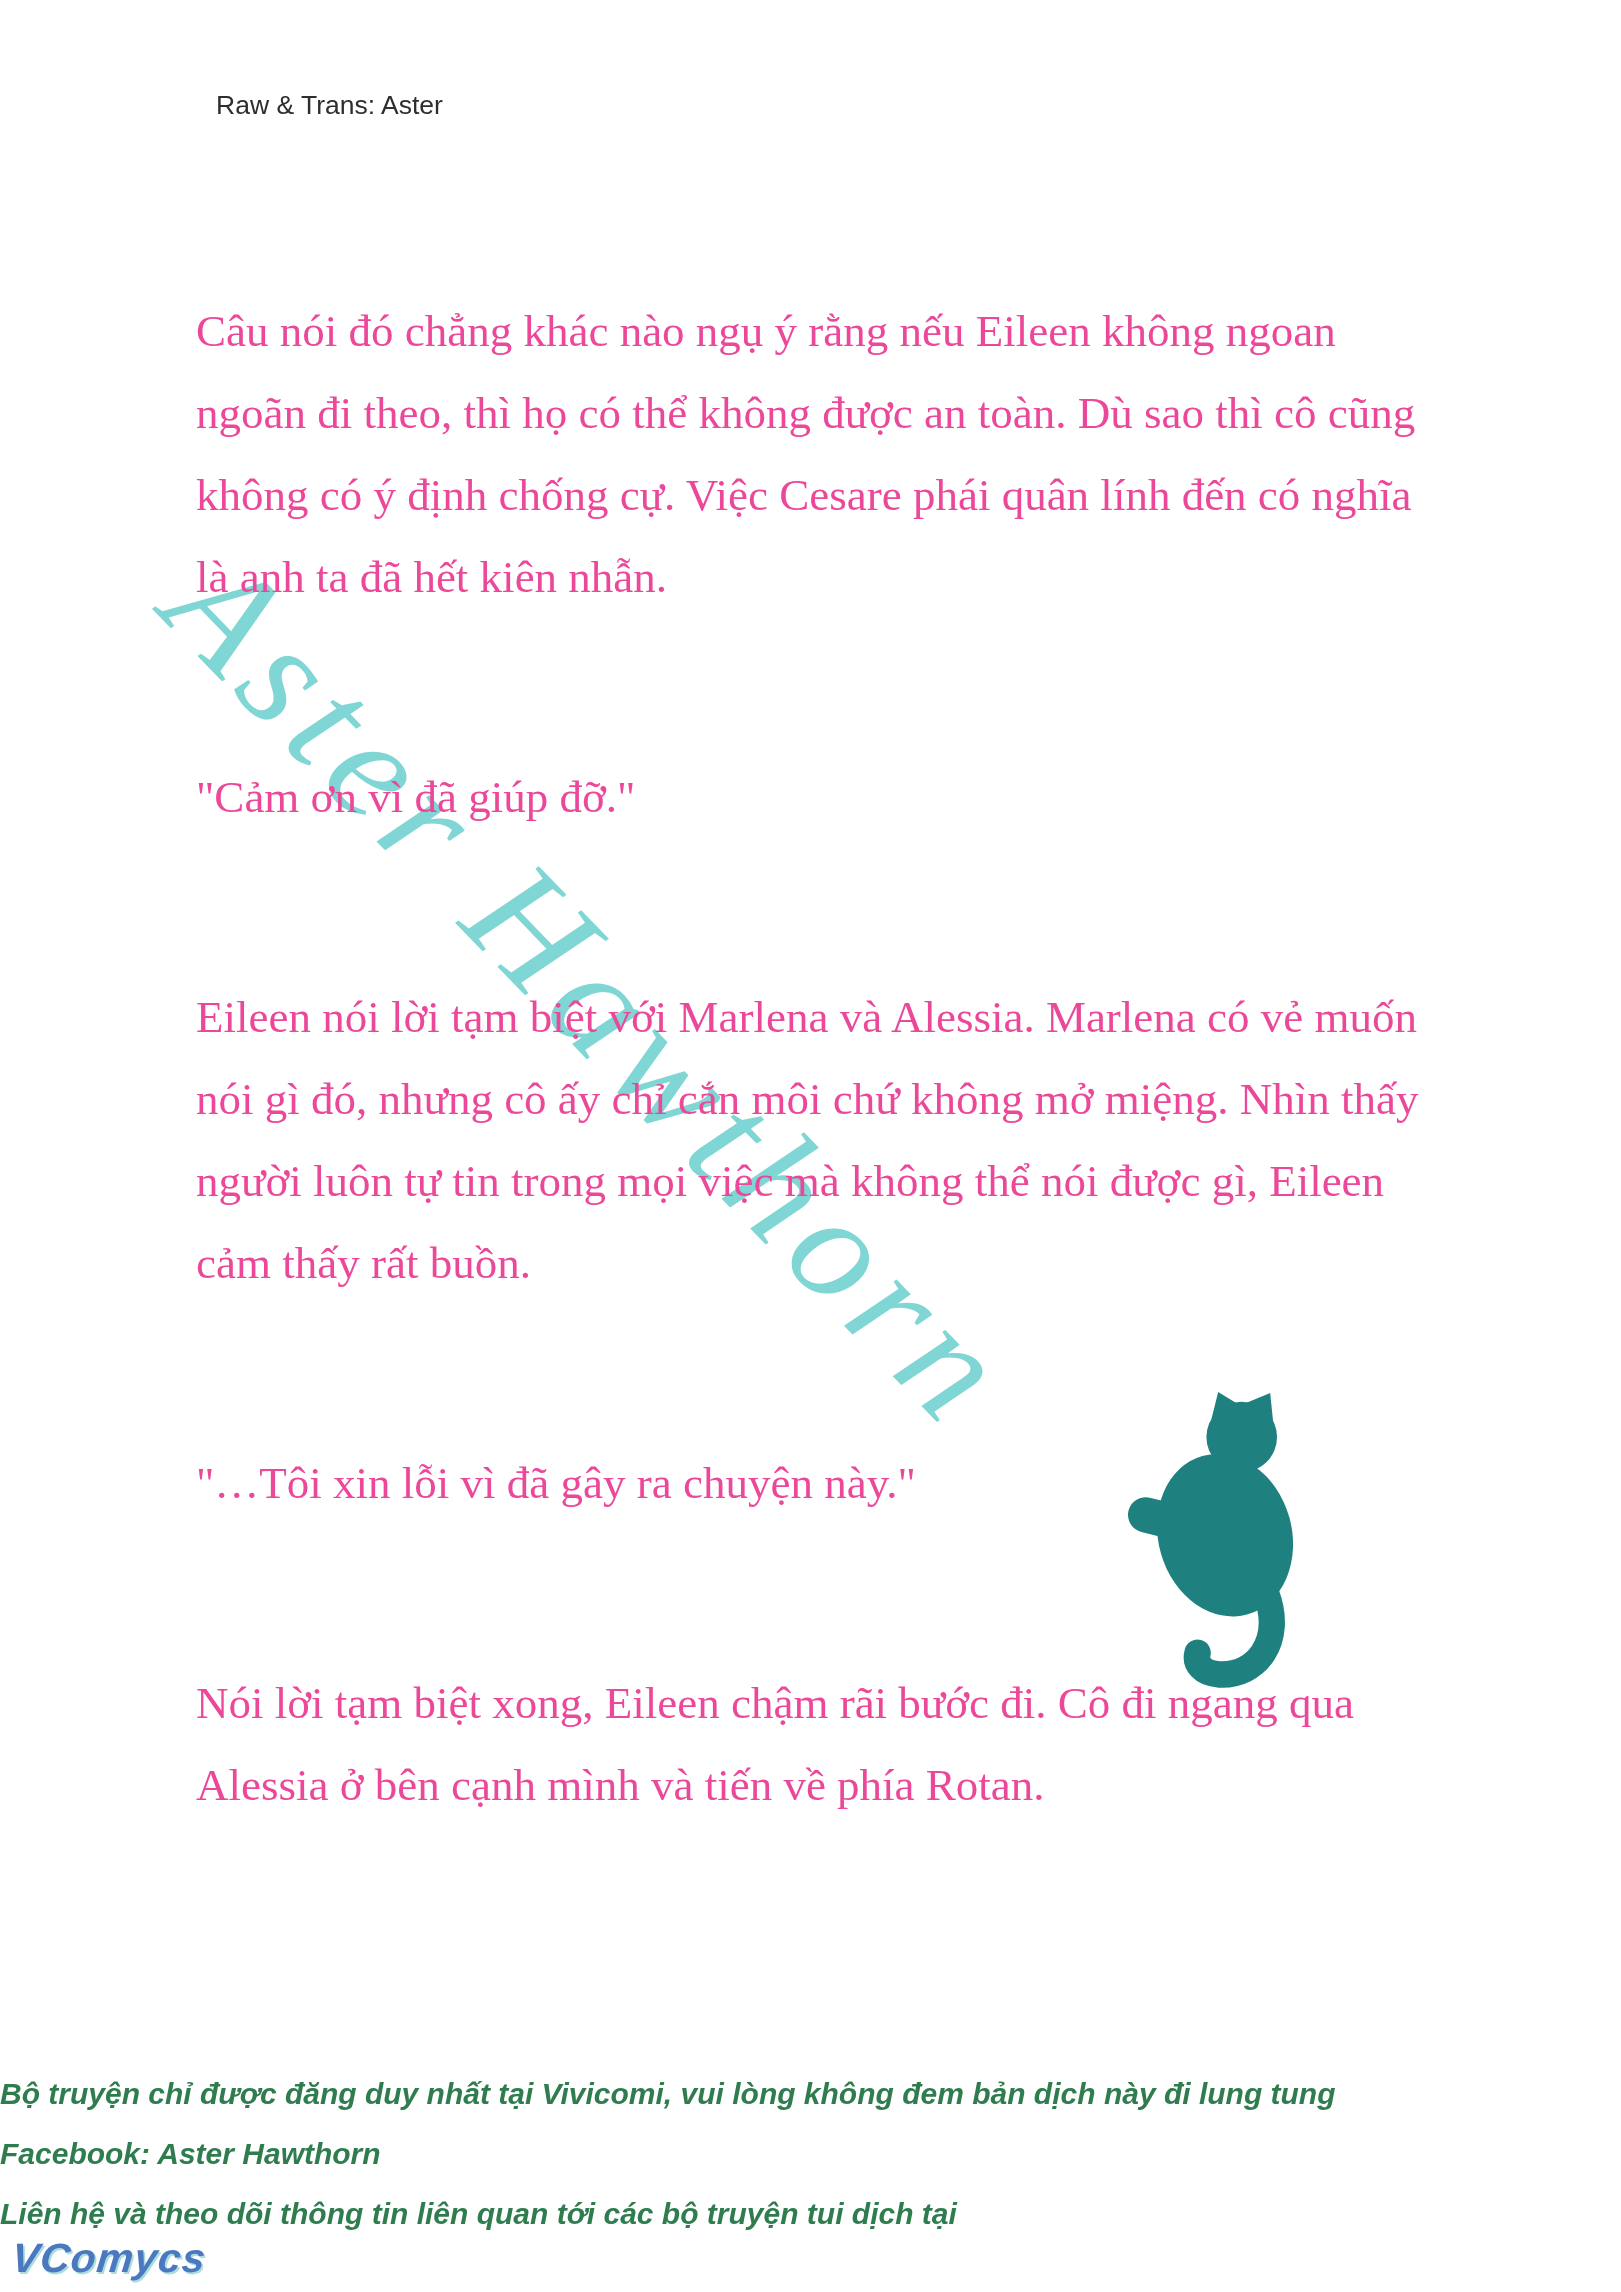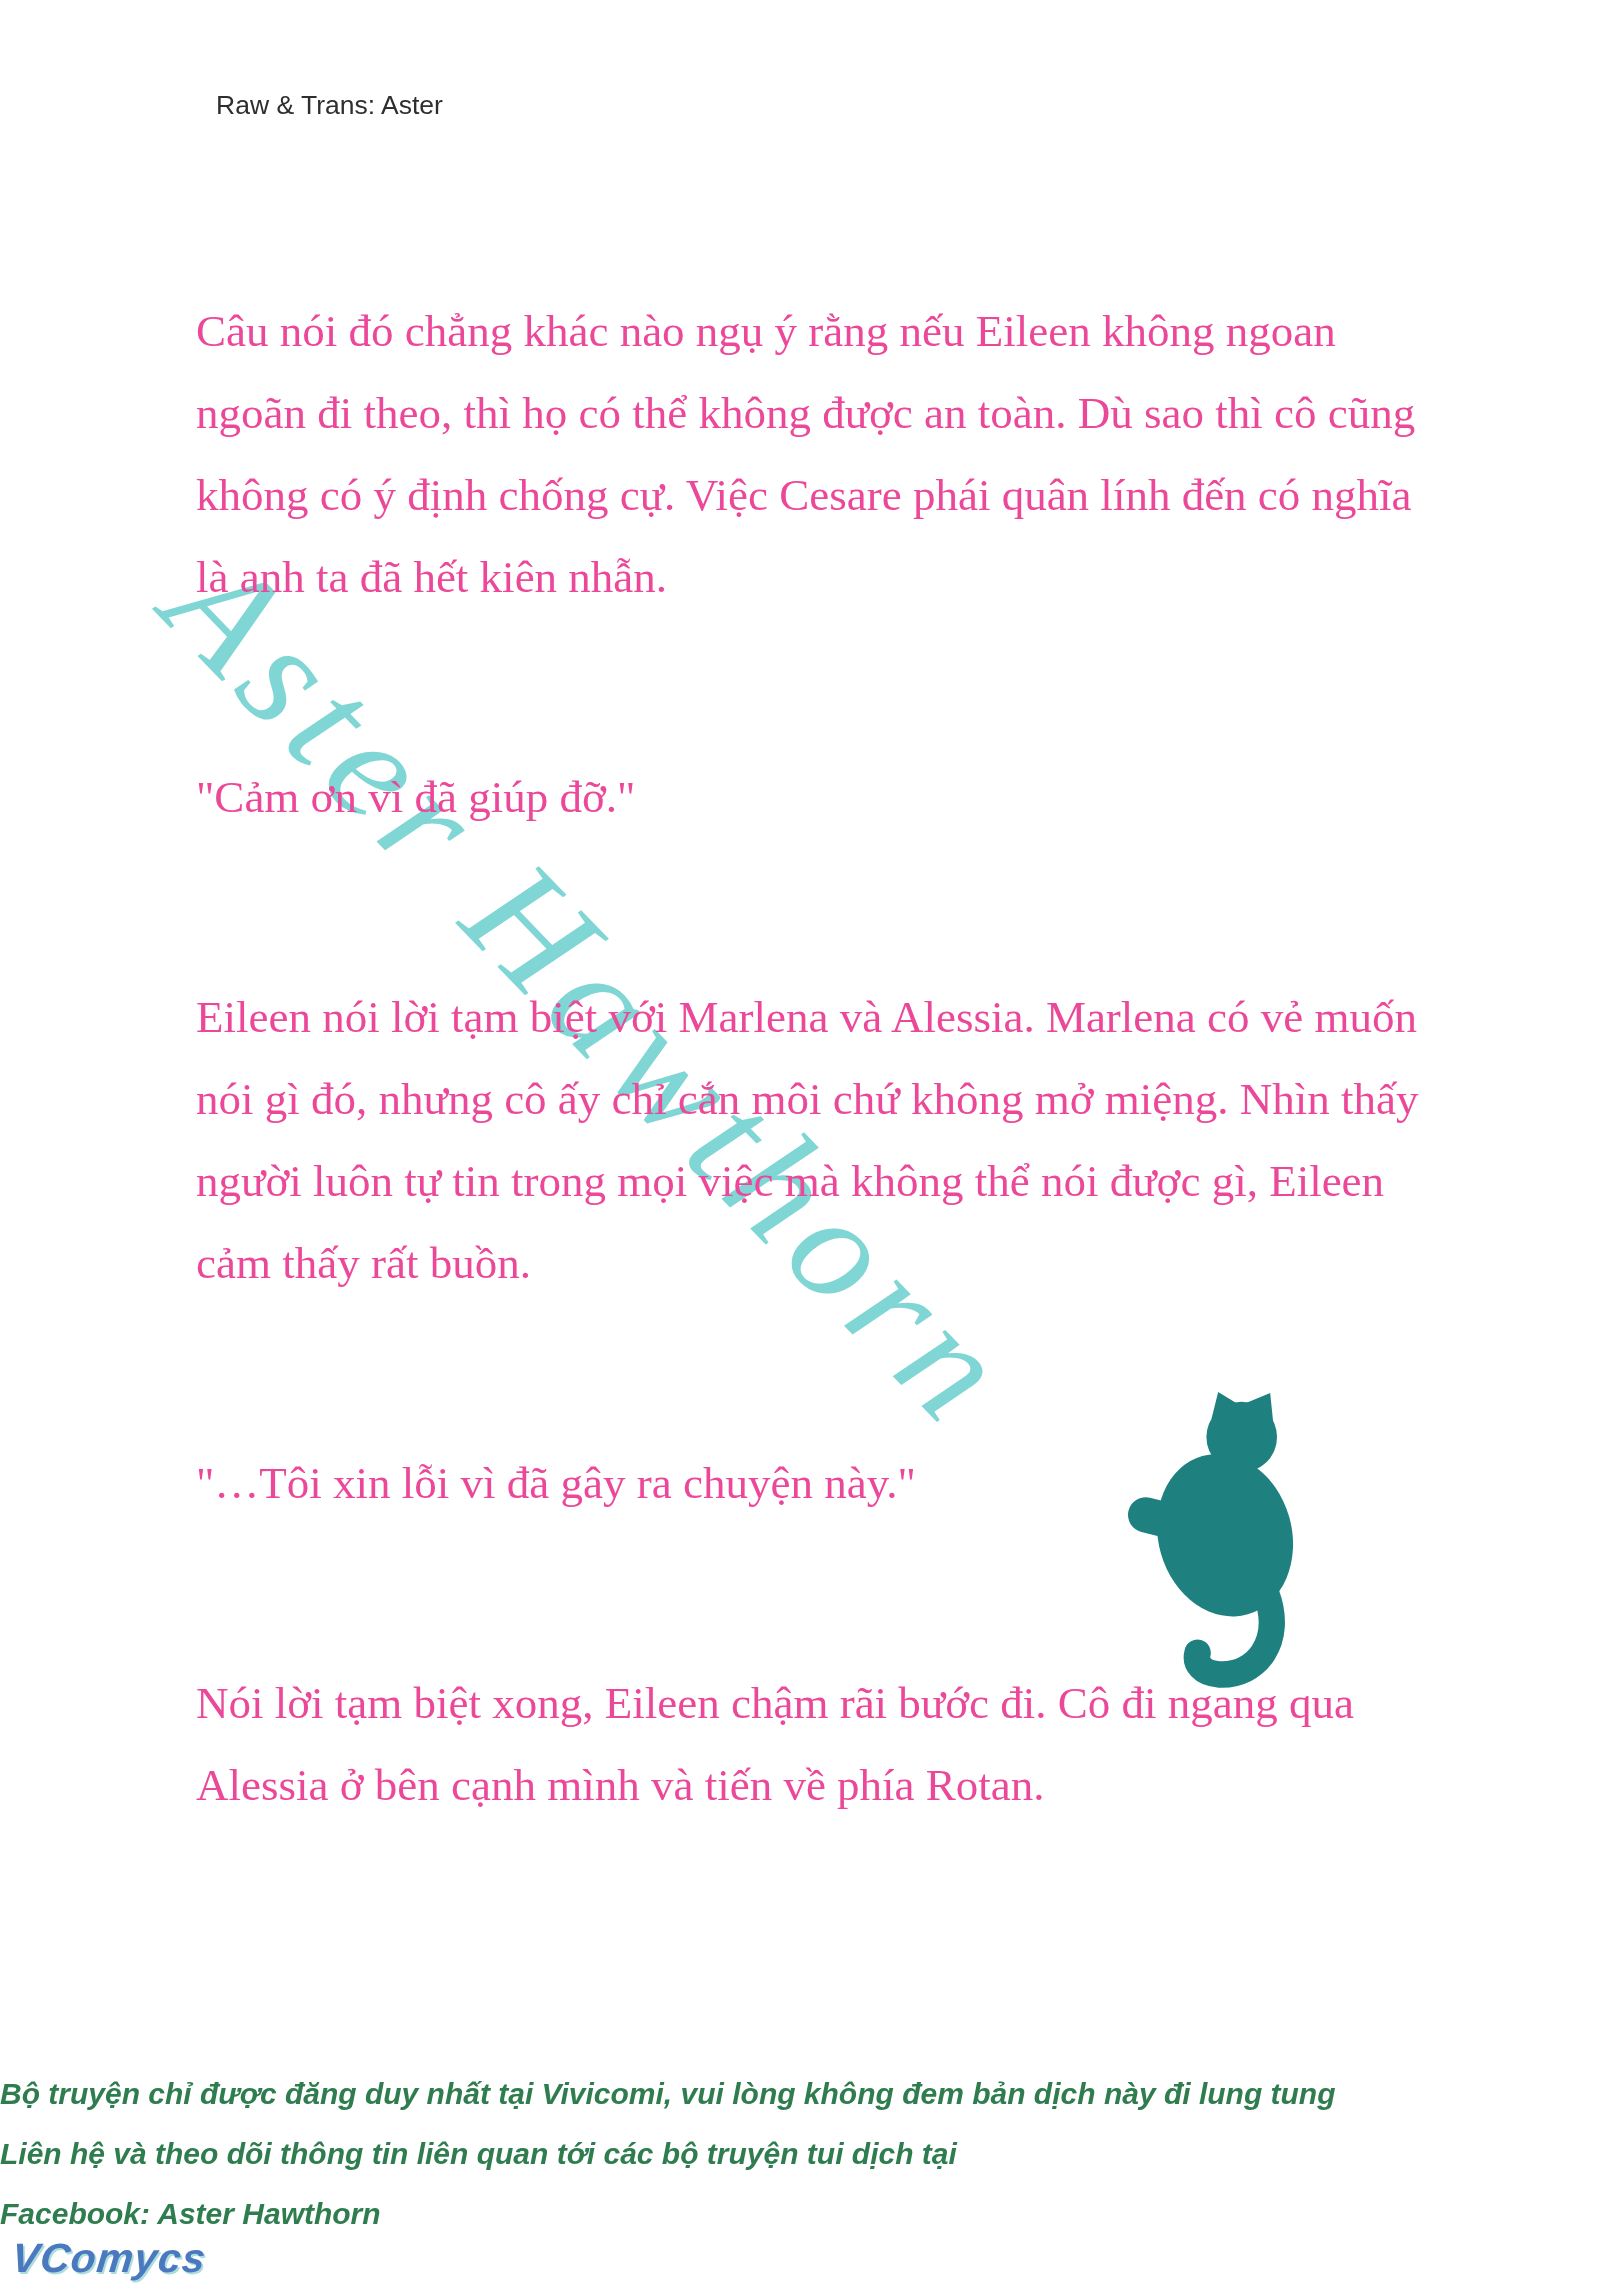--- a/index.html
+++ b/index.html
@@ -115,20 +115,20 @@
 
     <ellipse cx="110" cy="148" rx="68" ry="84" transform="rotate(-16 110 148)"></ellipse>
 
     <rect x="10" y="118" width="108" height="36" rx="18" transform="rotate(14 64 136)"></rect>
 
     <path class="tail" d="M 152 208 C 170 256 142 292 104 290 C 87 289 79 279 82 268"></path>
   </svg>
 
   <footer class="page-footer">
     <div>Bộ truyện chỉ được đăng duy nhất tại Vivicomi, vui lòng không đem bản dịch này đi lung tung</div>
+    <div>Facebook: Aster Hawthorn</div>
     <div>Liên hệ và theo dõi thông tin liên quan tới các bộ truyện tui dịch tại</div>
-    <div>Facebook: Aster Hawthorn</div>
   </footer>
 
   <div class="logo">VComycs</div>
 
 </div>
 
 
 </body></html>

